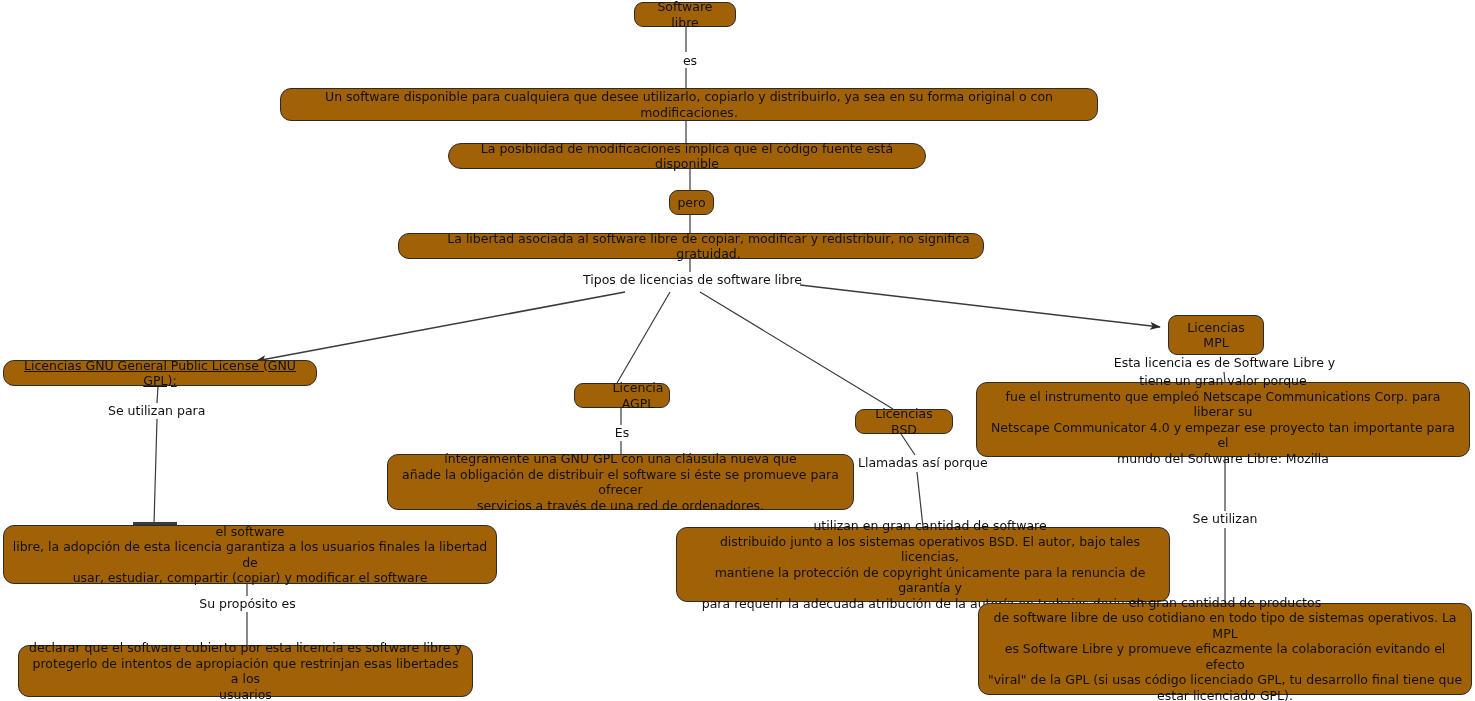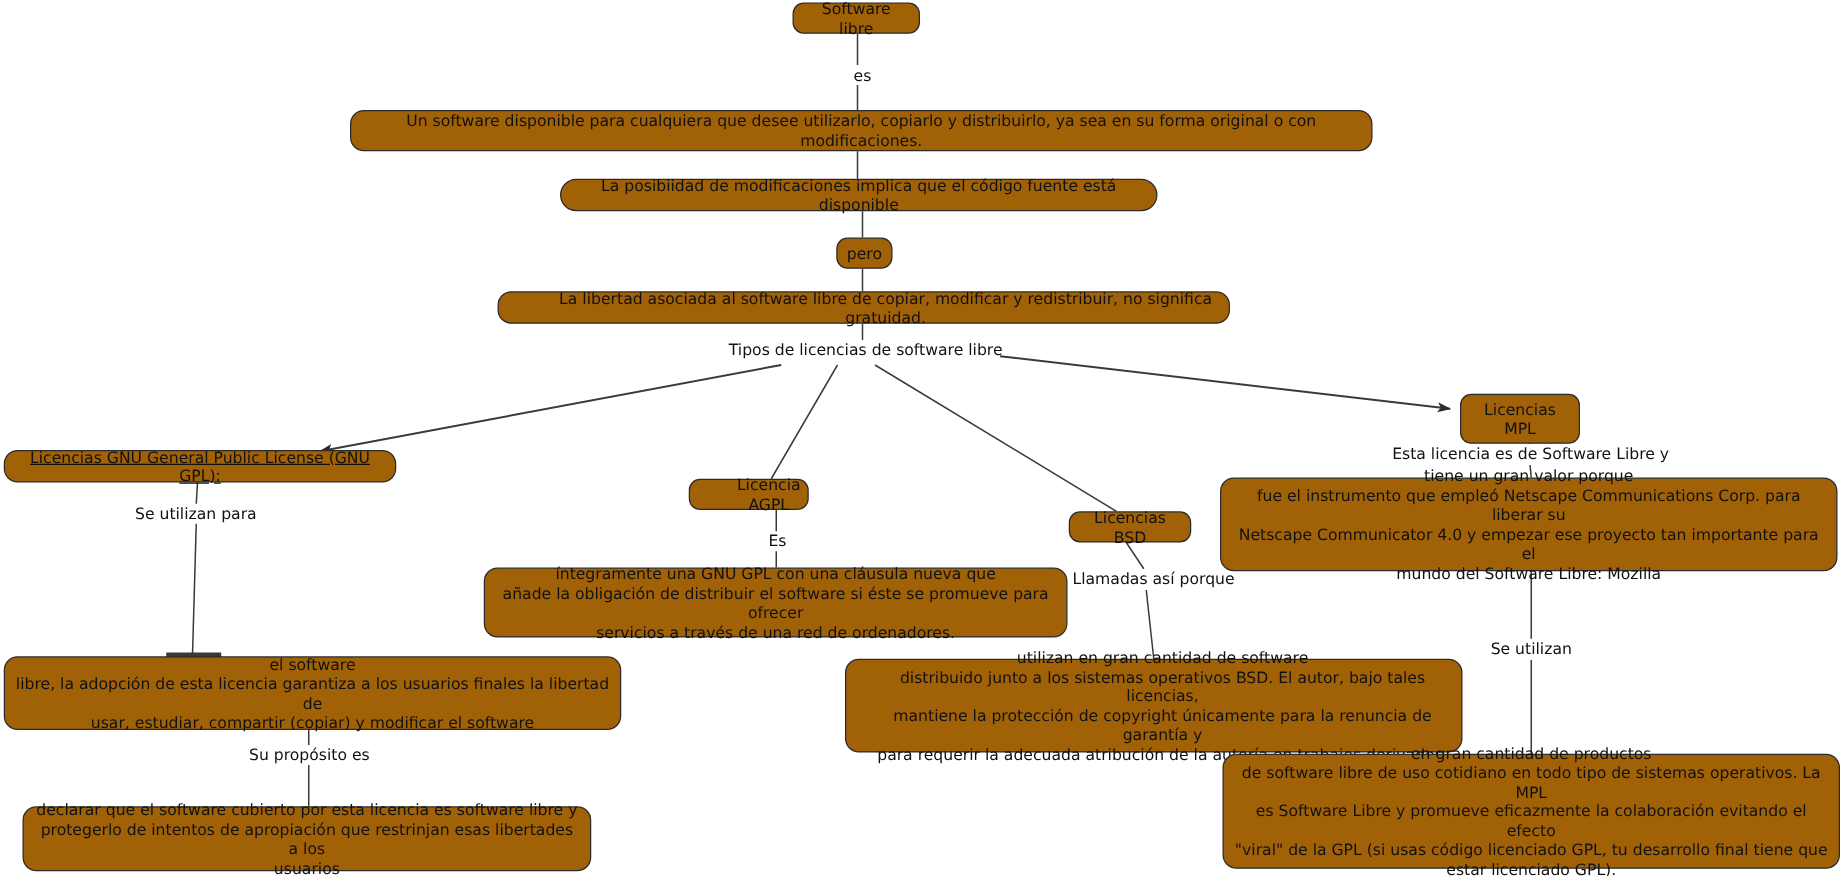--- a/index.html
+++ b/index.html
@@ -117,21 +117,21 @@
   <div class="node" style="left:280px; top:88px; width:818px; height:33px;">Un software disponible para cualquiera que desee utilizarlo, copiarlo y distribuirlo, ya sea en su forma original o con modificaciones.</div>
 
   <div class="node" style="left:448px; top:143px; width:478px; height:26px;border-radius:13px;">La posibiidad de modificaciones implica que el código fuente está disponible</div>
 
   <div class="node small" style="left:669px; top:190px; width:45px; height:25px;">pero</div>
 
   <div class="node" style="left:398px; top:233px; width:586px; height:26px;padding-left:43px;">La libertad asociada al software libre de copiar, modificar y redistribuir, no significa gratuidad.</div>
 
   <div class="node" style="left:3px; top:360px; width:314px; height:26px;text-decoration:underline;">Licencias GNU General Public License (GNU GPL):</div>
 
-  <div class="node small" style="left:551px; top:383px; width:96px; height:25px;padding-left:40px;">Licencia AGPL</div>
+  <div class="node small" style="left:574px; top:383px; width:96px; height:25px;padding-left:40px;">Licencia AGPL</div>
 
   <div class="node small" style="left:855px; top:409px; width:98px; height:25px;">Licencias BSD</div>
 
   <div class="node small" style="left:1168px; top:315px; width:96px; height:40px;">Licencias MPL</div>
 
   <div class="node" style="left:3px; top:525px; width:494px; height:59px;">el software
 libre, la adopción de esta licencia garantiza a los usuarios finales la libertad de
 usar, estudiar, compartir (copiar) y modificar el software</div>
 
   <div class="node" style="left:18px; top:645px; width:455px; height:52px;">declarar que el software cubierto por esta licencia es software libre y

